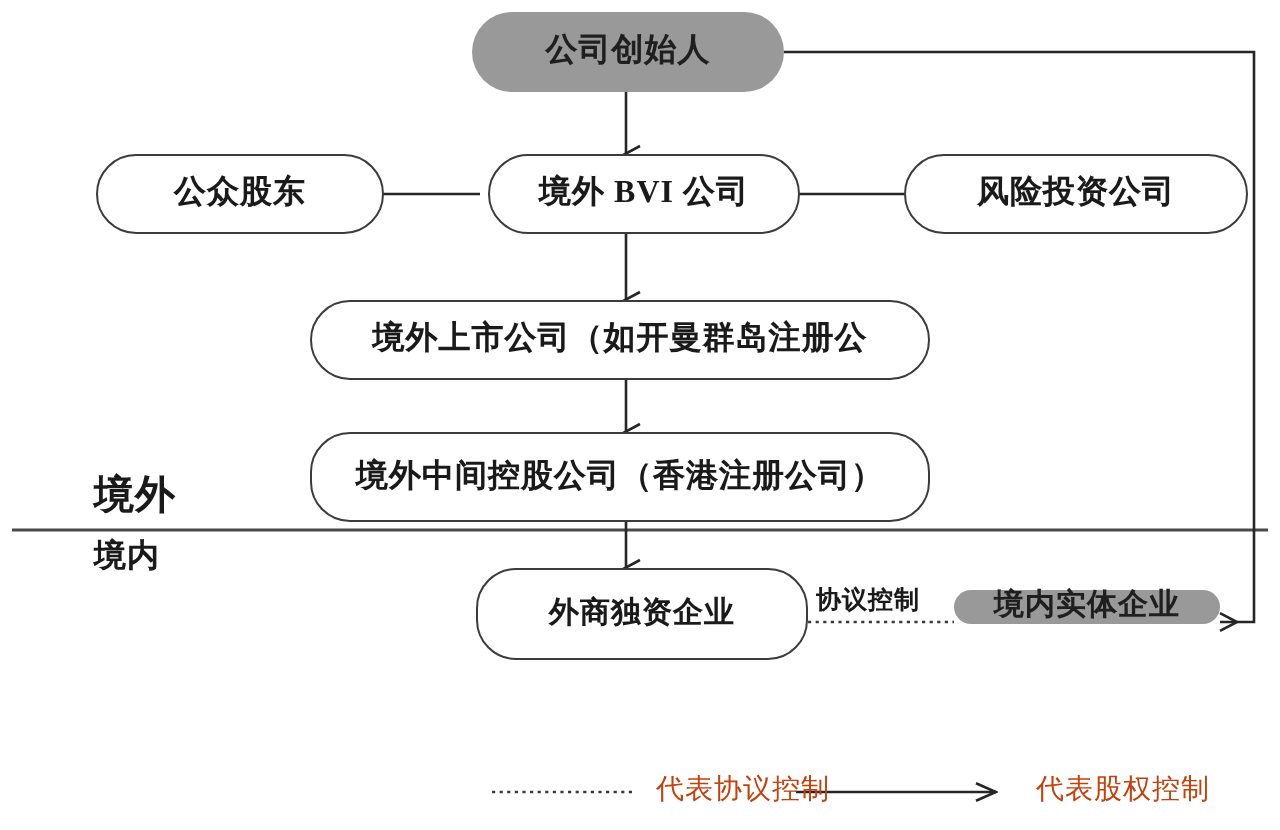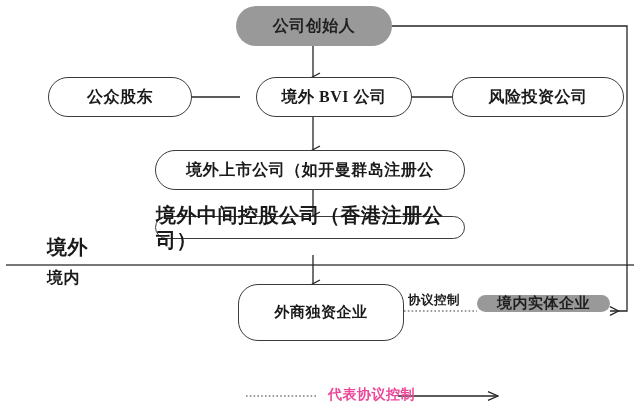--- a/index.html
+++ b/index.html
@@ -47,22 +47,22 @@
   svg.wires {
     position: absolute;
     left: 0;
     top: 0;
     width: 640px;
     height: 415px;
     pointer-events: none;
   }
   .legend-item {
     position: absolute;
-    font-weight: bold;
-    color: #ec4899;
+    font-weight: normal;
+    color: #c2410c;
     white-space: nowrap;
     letter-spacing: 0.5px;
   }
 </style>
 </head>
 <body>
 
 <div id="canvas">
 
   <svg class="wires" viewBox="0 0 640 415">
@@ -98,36 +98,37 @@
 
     <line x1="246" y1="396" x2="318" y2="396" stroke="#3a3a3a" stroke-width="1.2" stroke-dasharray="1.6 2.2"></line>
 
     <line x1="398" y1="396" x2="498" y2="396" stroke="#262626" stroke-width="1.3" marker-end="url(#arrowRightLegend)"></line>
   </svg>
 
   <div class="node filled" style="left:236px; top:6px; width:156px; height:40px; font-size:16px;">公司创始人</div>
 
   <div class="node plain" style="left:36px; top:77px; width:144px; height:40px; font-size:16px;margin-left:12px;">公众股东</div>
 
-  <div class="node plain" style="left:256px; top:77px; width:156px; height:40px; font-size:16px;">境外 BVI 公司</div>
+  <div class="node plain" style="left:244px; top:77px; width:156px; height:40px; font-size:16px;">境外 BVI 公司</div>
 
   <div class="node plain" style="left:452px; top:77px; width:172px; height:40px; font-size:16px;">风险投资公司</div>
 
   <div class="node plain" style="left:155px; top:150px; width:310px; height:40px; font-size:16px;">境外上市公司（如开曼群岛注册公</div>
 
-  <div class="node plain" style="left:155px; top:216px; width:310px; height:23px; font-size:20px;">境外中间控股公司（香港注册公司）</div>
+  <div class="node plain" style="left:155px; top:216px; width:310px; height:45px; font-size:16px;">境外中间控股公司（香港注册公司）</div>
 
-  <div class="node plain" style="left:238px; top:284px; width:166px; height:57px; font-size:15px; flex-direction:column; gap:2px;">
+  <div class="node plain" style="left:238px; top:284px; width:166px; height:46px; font-size:15px; flex-direction:column; gap:2px;">
     <span>外商独资企业</span>
   </div>
 
   <div class="node filled" style="left:477px; top:295px; width:133px; height:17px; font-size:15px;">境内实体企业</div>
 
   <div class="label-text" style="left:47px; top:234px; font-size:20px;">境外</div>
 
   <div class="label-text" style="left:47px; top:268px; font-size:16px;">境内</div>
 
   <div class="label-text" style="left:408px; top:292px; font-size:12.5px;">协议控制</div>
 
   <div class="legend-item" style="left:328px; top:386px; font-size:14px;">代表协议控制</div>
 
+  <div class="legend-item" style="left:518px; top:386px; font-size:14px;">代表股权控制</div>
 
 </div>
 
 </body></html>

